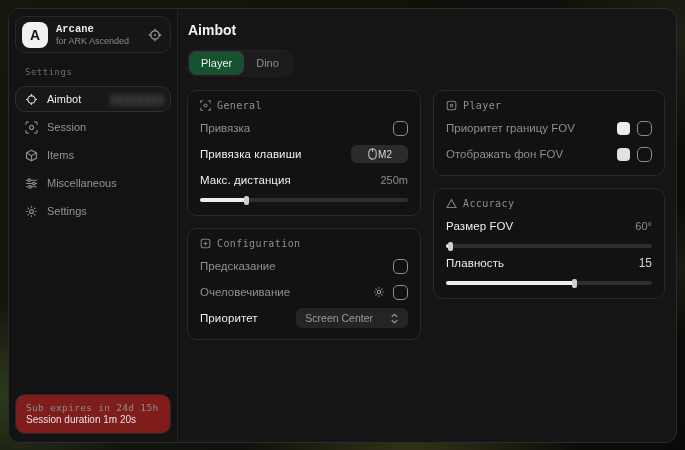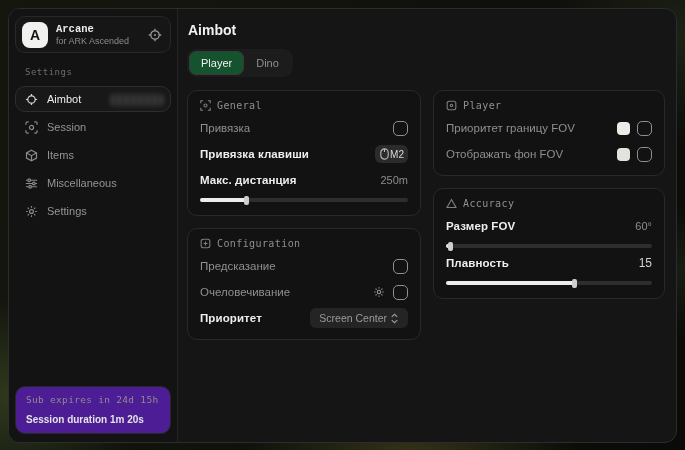--- a/index.html
+++ b/index.html
@@ -49,27 +49,27 @@
   .nav-item .nav-icon { color:#8a8a8a; display:flex; }
   .nav-item.active { border-color:#2e2e2e; background:#181818; color:#ededed; }
   .nav-item.active .nav-icon { color:#d6d6d6; }
   .blur-mark {
     position:absolute; right:7px; top:7px; width:52px; height:12px; border-radius:3px;
     background:repeating-linear-gradient(90deg, rgba(200,200,200,.55) 0 3px, rgba(110,110,110,.12) 3px 7px);
     filter:blur(2.6px); opacity:.55;
   }
   .spacer { flex:1; }
   .session-card {
-    border:1px solid #272727; border-radius:10px; background:#4c1d95;
+    border:1px solid #272727; border-radius:10px; background:#7f1d1d;
     padding:7px 10px 8px 10px;
   }
   .session-line1 {
     font-family:"DejaVu Sans Mono", monospace; font-size:9.5px; color:#8d8d8d; letter-spacing:.3px;
   }
-  .session-line2 { font-size:10px; font-weight:bold; color:#e4e4e4; margin-top:9px; }
+  .session-line2 { font-size:10px; font-weight:normal; color:#e4e4e4; margin-top:1px; }
   
   .main { flex:1; padding:13px 11px 0 9px; }
   .page-title { font-size:14px; font-weight:bold; color:#f2f2f2; margin-left:1px; }
   .tabs {
     display:inline-flex; align-items:center; background:#1c1c1c; border-radius:9px;
     margin-top:11px; padding:2px;
   }
   .tab { font-size:11px; color:#8f8f8f; padding:5px 11px; border-radius:7px; border:1px solid transparent; }
   .tab.active { background:#14532d; border-color:#3a3a3a; color:#f0f0f0; }
   .columns { display:flex; gap:12px; margin-top:13px; align-items:flex-start; }
@@ -83,36 +83,36 @@
     display:flex; align-items:center; gap:6px; color:#8f8f8f;
     font-family:"DejaVu Sans Mono", monospace; font-size:10px; letter-spacing:.4px;
     margin-bottom:6px;
   }
   .panel-head .p-icon { display:flex; color:#7e7e7e; }
   .row {
     display:flex; align-items:center; justify-content:space-between;
     min-height:22px; margin-top:4px; font-size:11.5px;
   }
   .lbl-dim { color:#8f8f8f; }
-  .lbl-on  { color:#eeeeee; font-weight:bold; letter-spacing:.1px; }
+  .lbl-on  { color:#eeeeee; font-weight:normal; letter-spacing:.1px; }
   .val-dim { color:#8d8d8d; font-size:11px; }
   .val-lit { color:#d2d2d2; font-size:12px;text-align:right; }
   .cb {
     width:15px; height:15px; border:1.5px solid #8f8f8f; border-radius:5px;
     background:transparent; flex:0 0 15px;
   }
   .right-group { display:flex; align-items:center; gap:8px; }
   .swatch { width:13px; height:13px; border-radius:4px; }
   .keybind {
     display:flex; align-items:center; background:#2b2b2b;
-    border-radius:6px; padding:3px 4px; color:#b9b9b9;justify-content:space-between;
+    border-radius:6px; padding:3px 16px; color:#b9b9b9;justify-content:space-between;
   }
   .keybind span { font-size:10px; color:#d8d8d8; }
   .dropdown {
-    display:flex; align-items:center; gap:3px; background:#242424;
+    display:flex; align-items:center; gap:17px; background:#242424;
     border-radius:6px; padding:4px 9px; color:#9b9b9b; font-size:10.5px;
   }
   .slider { height:4px; border-radius:2px; background:#2e2e2e; margin:7px 0 3px 0; position:relative; }
   .slider .fill { height:100%; border-radius:2px; background:#ededed; position:relative; }
   .slider .fill::after {
     content:''; position:absolute; right:-3px; top:-2.5px; width:5px; height:9px;
     background:#cfcfcf; border-radius:2px;
   }
   svg { display:block; }
 </style>

